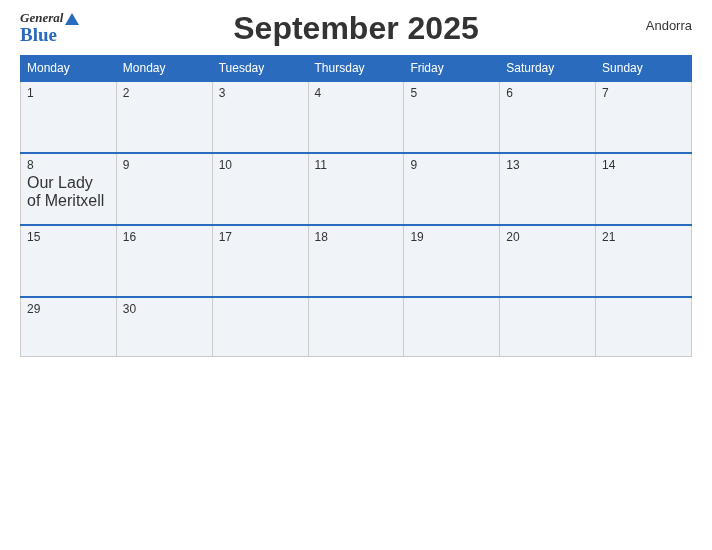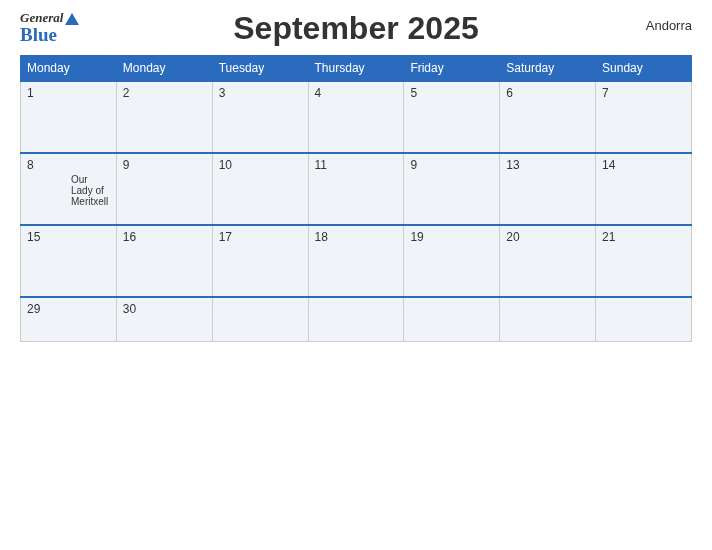--- a/index.html
+++ b/index.html
@@ -91,45 +91,44 @@
       text-align: left;
       border: 1px solid #2a6bbd;
     }
 
     .calendar tbody tr {
       height: 72px;
       background-color: #f0f4f8;
     }
 
     .calendar tbody tr:last-child {
-      height: 44px;
+      height: 59px;
     }
 
     .calendar tbody td {
       border: 1px solid #ccc;
       border-top: 2px solid #2a6bbd;
       vertical-align: top;
       padding: 4px 6px;
       font-size: 12px;
       color: #333;
       width: calc(100% / 7);
     }
 
     .day-number {
       font-size: 12px;
       color: #333;
       display: block;
     }
 
     .event-label {
-      font-size: 10px;
+      font-size: 16px;
       color: #333;
       margin-top: 2px;
       display: block;
-      margin-left: 44px;
     }
 
     .empty-cell {
       background-color: #f0f4f8;
       border-top: 2px solid #2a6bbd;
     }
   </style>
 </head>
 <body>
 

